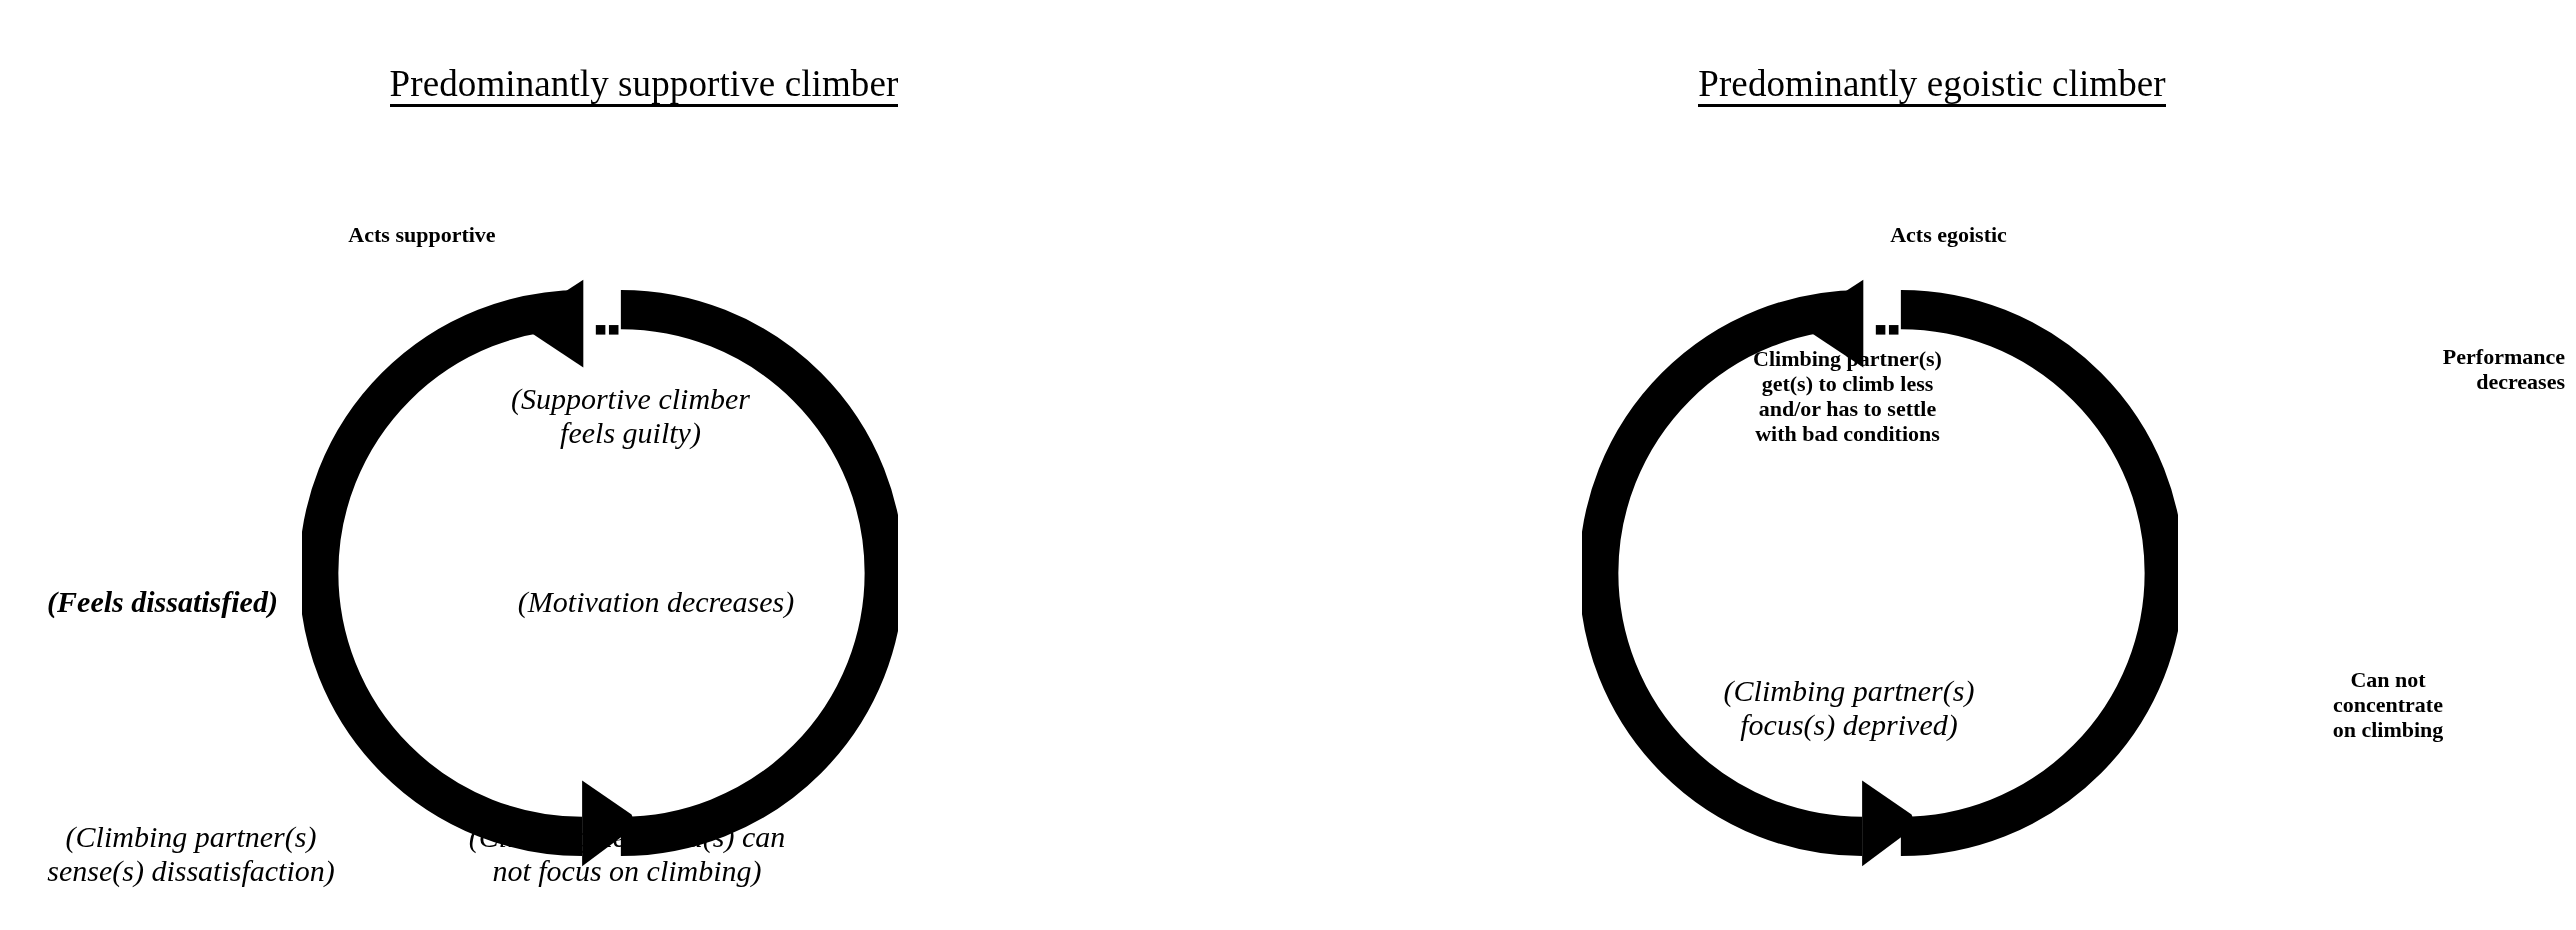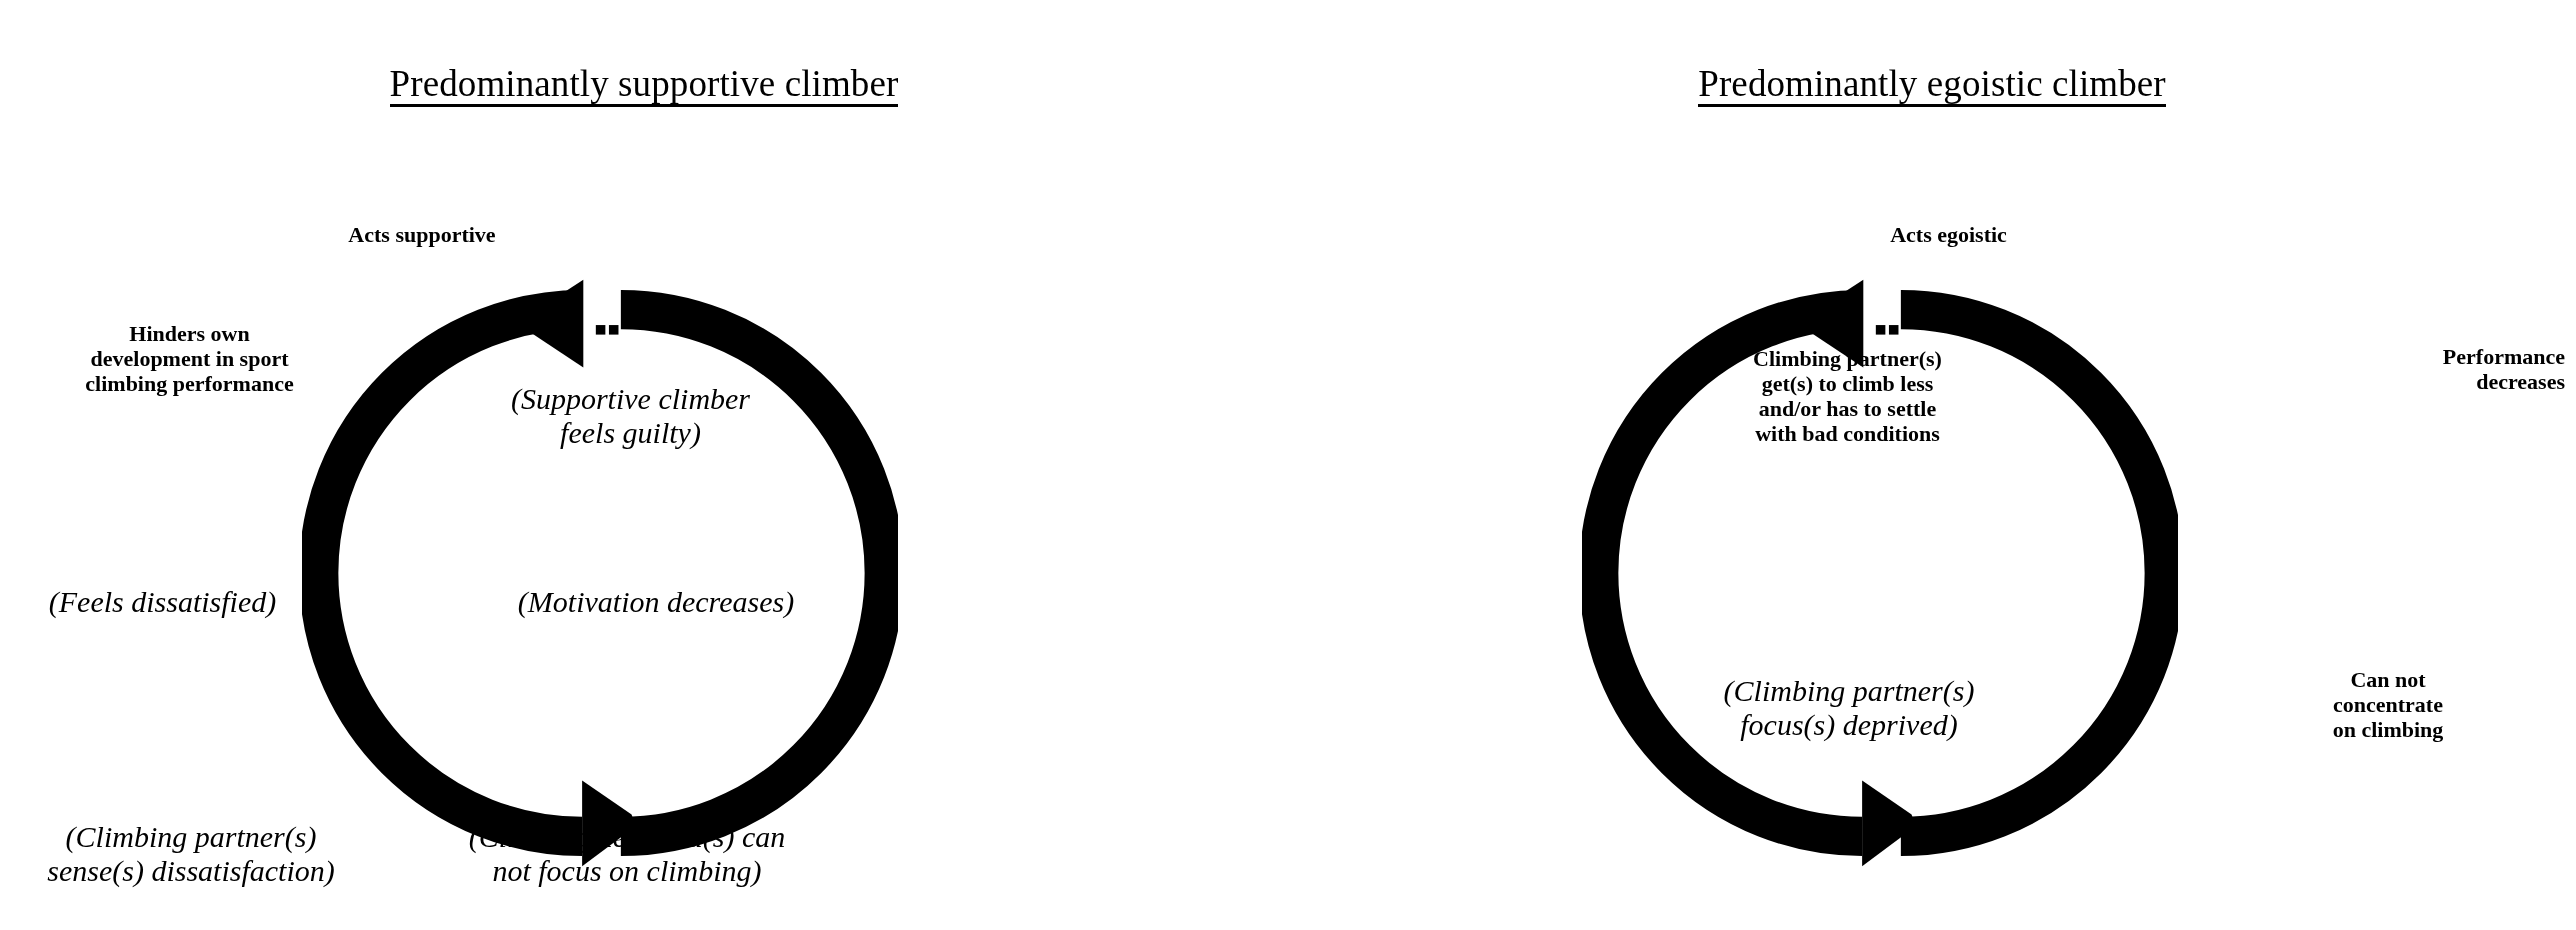--- a/index.html
+++ b/index.html
@@ -67,21 +67,21 @@
   }
   .node.italic {
     font-style: italic;
     font-size: 30px;
   }
 
   
   #lbl-l-top     { top: 162px;  left: 0;    width: 844px; text-align: center; }
   #lbl-l-topleft { top: 261px;  left: 0;    width: 379px;  text-align: center; }
   #lbl-l-topright{ top: 322px;  left: 441px;  width: 379px;  text-align: center; }
-  #lbl-l-midleft { top: 525px;  left: 0;    width: 325px;  text-align: center; }
+  #lbl-l-midleft { top: 525px;  left: 0;    width: 325px;  text-align: center; font-weight: bold; }
   #lbl-l-midright{ top: 525px;  left: 471px;  width: 370px;  text-align: center; }
   #lbl-l-botleft { top: 760px; left: 0;    width: 382px;  text-align: center; }
   #lbl-l-botright{ top: 760px; left: 418px;  width: 418px;  text-align: center; }
 
   
   #lbl-r-top     { top: 162px;  left: 477px;  width: 367px;  text-align: center; }
   #lbl-r-left    { top: 286px;  left: 382px;  width: 355px;  text-align: center; }
   #lbl-r-right   { top: 284px;  left: 919px; width: 358px;  text-align: right; }
   #lbl-r-botleft { top: 614px; left: 388px;  width: 346px;  text-align: center; }
   #lbl-r-botright{ top: 607px; left: 921px; width: 358px;  text-align: center; }
@@ -111,25 +111,20 @@
         <rect x="493" y="84" width="16" height="16" fill="#000000"></rect>
         <rect x="515" y="84" width="16" height="16" fill="#000000"></rect>
       </g>
     </svg>
   </div>
 
   <div class="node bold" id="lbl-l-top">
     <div>Acts supportive</div>
   </div>
 
-  <div class="node bold" id="lbl-l-topleft">
-    <div>Hinders own</div>
-    <div>development in sport</div>
-    <div>climbing performance</div>
-  </div>
 
   <div class="node italic" id="lbl-l-topright">
     <div>(Supportive climber</div>
     <div>feels guilty)</div>
   </div>
 
   <div class="node italic" id="lbl-l-midleft">
     <div>(Feels dissatisfied)</div>
   </div>
 

